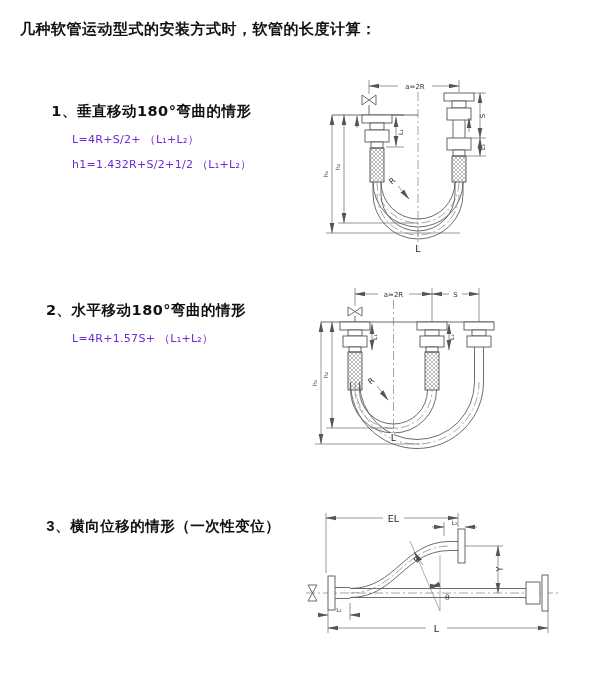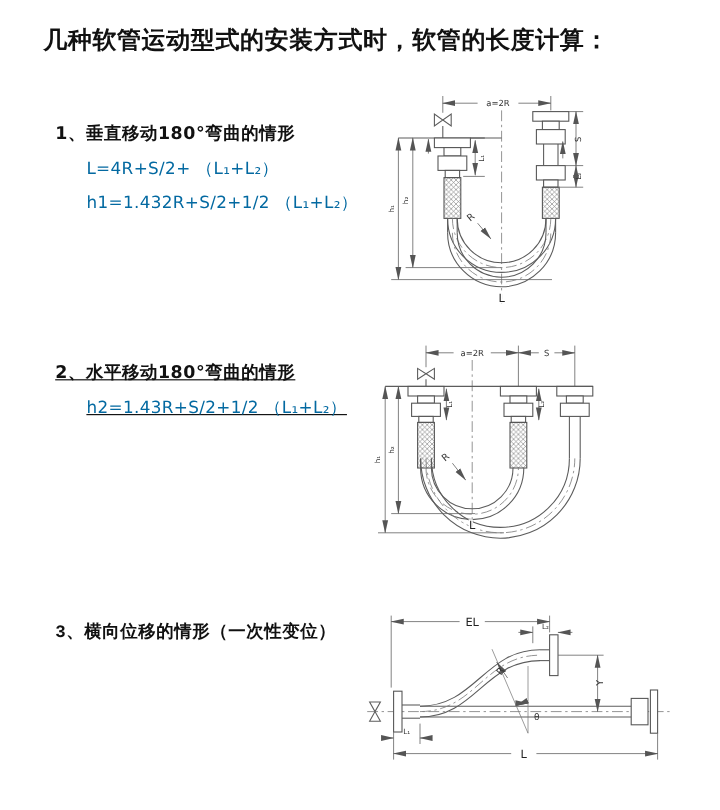--- a/index.html
+++ b/index.html
@@ -3,30 +3,30 @@
 <meta charset="utf-8">
 <style>
   html,body { margin:0; padding:0; }
   body {
     width:600px; height:675px; position:relative;
     background:#ffffff; overflow:hidden;
     font-family:"DejaVu Sans","Liberation Sans",sans-serif;
     color:#141414;
   }
   .page-title {
-    position:absolute; left:36px; top:20px;
-    font-size:20px; font-weight:bold; letter-spacing:0.5px; color:#111;
+    position:absolute; left:20px; top:20px;
+    font-size:15px; font-weight:bold; letter-spacing:0.5px; color:#111;
   }
   .section { position:absolute; left:46px; }
   .sec-heading {
     font-size:14.5px; font-weight:bold; color:#111;
-    margin:0 0 11px 0; letter-spacing:0.5px;
+    margin:0 0 11px 0; letter-spacing:0.5px;text-align:right;
   }
   .formula {
-    font-size:14px; color:#0369a1; margin:0 0 10px 26px;
+    font-size:11px; color:#6d28d9; margin:0 0 10px 26px;
     letter-spacing:0.3px; white-space:nowrap;
   }
   svg { position:absolute; overflow:visible; }
   .cl   { stroke:#808080; stroke-width:0.7; fill:none; stroke-dasharray:9 3 2 3; }
   .ln   { stroke:#5c5c5c; stroke-width:0.9; fill:none; }
   .thin { stroke:#757575; stroke-width:0.6; fill:none; }
   .dim  { stroke:#6a6a6a; stroke-width:0.7; fill:none; }
   .fit  { fill:#ffffff; stroke:#555555; stroke-width:0.9; }
   .lbl  { font-size:7px; fill:#333333; font-family:"DejaVu Sans",sans-serif; }
   .lbl-big { font-size:9.5px; fill:#222222; font-family:"DejaVu Sans",sans-serif; }
@@ -36,23 +36,23 @@
 <body>
 
 <div class="page-title">几种软管运动型式的安装方式时，软管的长度计算：</div>
 
 <div class="section" style="top:102px;">
   <div class="sec-heading">1、垂直移动180°弯曲的情形</div>
   <div class="formula">L=4R+S/2+ （L₁+L₂）</div>
   <div class="formula">h1=1.432R+S/2+1/2 （L₁+L₂）</div>
 </div>
 
-<div class="section" style="top:301px;text-decoration:underline;">
+<div class="section" style="top:301px;">
   <div class="sec-heading">2、水平移动180°弯曲的情形</div>
-  <div class="formula">h2=1.43R+S/2+1/2 （L₁+L₂）</div>
+  <div class="formula">L=4R+1.57S+ （L₁+L₂）</div>
 </div>
 
 <div class="section" style="top:517px;font-family:Liberation Mono, monospace;">
   <div class="sec-heading">3、横向位移的情形（一次性变位）</div>
 </div>
 
 <svg style="left:312px; top:70px;" width="288" height="185" viewBox="0 0 288 185">
   <defs>
     <marker id="a1" viewBox="0 0 10 6" refX="9.5" refY="3" markerWidth="11" markerHeight="7" markerUnits="userSpaceOnUse" orient="auto-start-reverse">
       <path d="M0,0.8 L10,3 L0,5.2 Z" fill="#555"></path>

